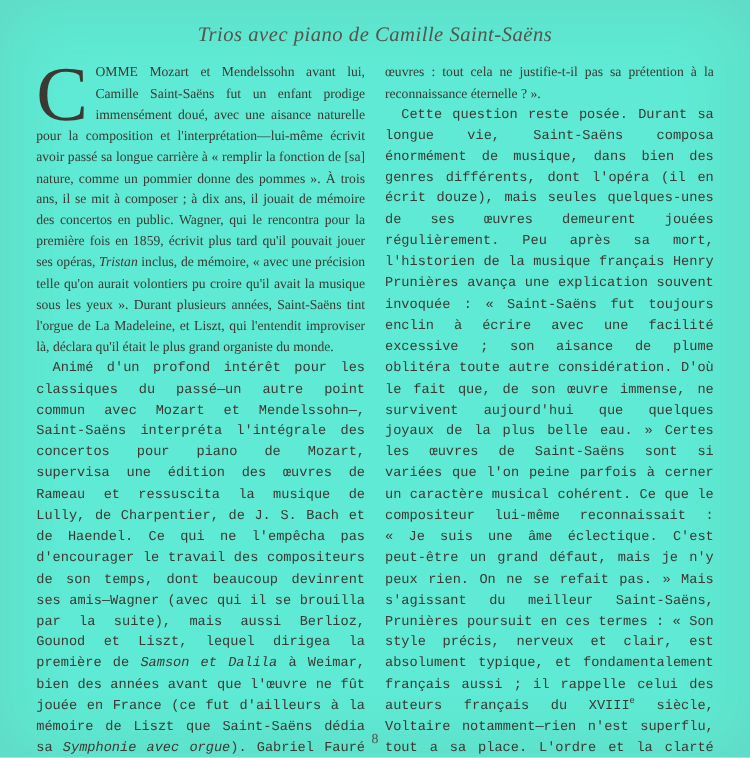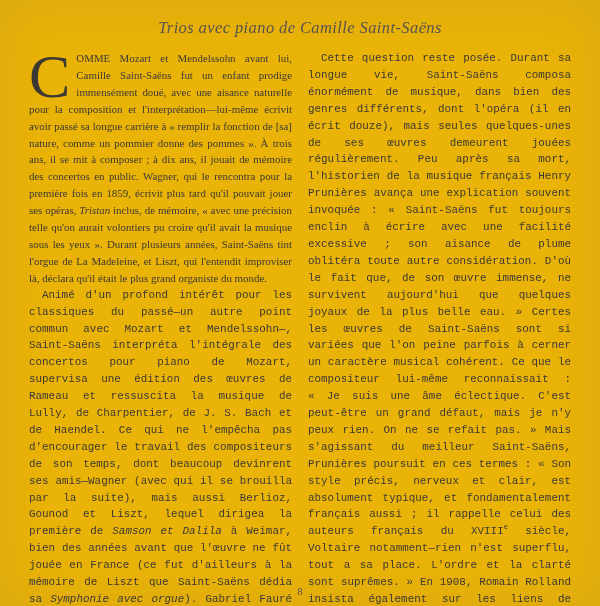--- a/index.html
+++ b/index.html
@@ -9,21 +9,21 @@
     height: 606px;
     overflow: hidden;
     background: #e9e6df;
   }
   .page {
     position: relative;
     width: 600px;
     height: 606px;
     box-sizing: border-box;
     padding: 13px 29px 0 29px;
-    background: #eab308;
+    background: #5eead4;
     box-shadow: inset 0 0 55px rgba(110, 100, 80, 0.14);
     font-family: "Liberation Serif", "DejaVu Serif", serif;
   }
   .title {
     font-style: italic;
     font-size: 16.5px;
     letter-spacing: 0.4px;
     color: #57544e;
     text-align: center;
     margin: 5px 0 0 0;
@@ -74,18 +74,19 @@
 <div class="page">
   <div class="title">Trios avec piano de Camille Saint-Saëns</div>
 
   <div class="columns">
     <div class="col">
       <p class="para"><span class="dropcap">C</span><span><span>OMME Mozart et Mendelssohn avant lui, Camille Saint-Saëns fut un enfant prodige immensément doué, avec une aisance naturelle pour la composition et l'interprétation—lui-même écrivit avoir passé sa longue carrière à «&nbsp;remplir la fonction de [sa] nature, comme un pommier donne des pommes&nbsp;». À trois ans, il se mit à composer&nbsp;; à dix ans, il jouait de mémoire des concertos en public. Wagner, qui le rencontra pour la première fois en 1859, écrivit plus tard qu'il pouvait jouer ses opéras, </span><em>Tristan</em><span> inclus, de mémoire, «&nbsp;avec une précision telle qu'on aurait volontiers pu croire qu'il avait la musique sous les yeux&nbsp;». Durant plusieurs années, Saint-Saëns tint l'orgue de La Madeleine, et Liszt, qui l'entendit improviser là, déclara qu'il était le plus grand organiste du monde.</span></span></p>
       <p class="para indent"><span>Animé d'un profond intérêt pour les classiques du passé—un autre point commun avec Mozart et Mendelssohn—, Saint-Saëns interpréta l'intégrale des concertos pour piano de Mozart, supervisa une édition des œuvres de Rameau et ressuscita la musique de Lully, de Charpentier, de J. S. Bach et de Haendel. Ce qui ne l'empêcha pas d'encourager le travail des compositeurs de son temps, dont beaucoup devinrent ses amis—Wagner (avec qui il se brouilla par la suite), mais aussi Berlioz, Gounod et Liszt, lequel dirigea la première de </span><em>Samson et Dalila</em><span> à Weimar, bien des années avant que l'œuvre ne fût jouée en France (ce fut d'ailleurs à la mémoire de Liszt que Saint-Saëns dédia sa </span><em>Symphonie avec orgue</em><span>). Gabriel Fauré déclara avoir «&nbsp;tout appris&nbsp;» de son maître et ami Saint-Saëns, après la mort (1921) duquel il écrivit&nbsp;: «&nbsp;sa science illimitée, sa technique merveilleuse, sa sensibilité claire et exquise, son intégrité, la variété et le nombre étonnant de ses</span></p>
     </div>
 
     <div class="col">
+      <p class="para"><span>œuvres&nbsp;: tout cela ne justifie-t-il pas sa prétention à la reconnaissance éternelle&nbsp;?&nbsp;».</span></p>
       <p class="para indent"><span>Cette question reste posée. Durant sa longue vie, Saint-Saëns composa énormément de musique, dans bien des genres différents, dont l'opéra (il en écrit douze), mais seules quelques-unes de ses œuvres demeurent jouées régulièrement. Peu après sa mort, l'historien de la musique français Henry Prunières avança une explication souvent invoquée&nbsp;: «&nbsp;Saint-Saëns fut toujours enclin à écrire avec une facilité excessive&nbsp;; son aisance de plume oblitéra toute autre considération. D'où le fait que, de son œuvre immense, ne survivent aujourd'hui que quelques joyaux de la plus belle eau.&nbsp;» Certes les œuvres de Saint-Saëns sont si variées que l'on peine parfois à cerner un caractère musical cohérent. Ce que le compositeur lui-même reconnaissait&nbsp;: «&nbsp;Je suis une âme éclectique. C'est peut-être un grand défaut, mais je n'y peux rien. On ne se refait pas.&nbsp;» Mais s'agissant du meilleur Saint-Saëns, Prunières poursuit en ces termes&nbsp;: «&nbsp;Son style précis, nerveux et clair, est absolument typique, et fondamentalement français aussi&nbsp;; il rappelle celui des auteurs français du XVIII</span><sup>e</sup><span> siècle, Voltaire notamment—rien n'est superflu, tout a sa place. L'ordre et la clarté sont suprêmes.&nbsp;» En 1908, Romain Rolland insista également sur les liens de Saint-Saëns (qui était alors en fin de carrière) avec le passé&nbsp;: «&nbsp;Parfois, sa musique semble nous ramener à Mendelssohn, à Spontini, à l'école de Gluck. Il amène au cœur de notre agitation actuelle un peu de la douceur et de la clarté des temps passés, quelque chose comme des fragments d'un monde disparu.&nbsp;» Cette clarté et cette transparence absolues de l'approche, qui lui valurent d'être étiqueté comme manquant de passion, confèrent</span></p>
     </div>
   </div>
 
   <div class="folio">8</div>
 </div>
 
 </body></html>

